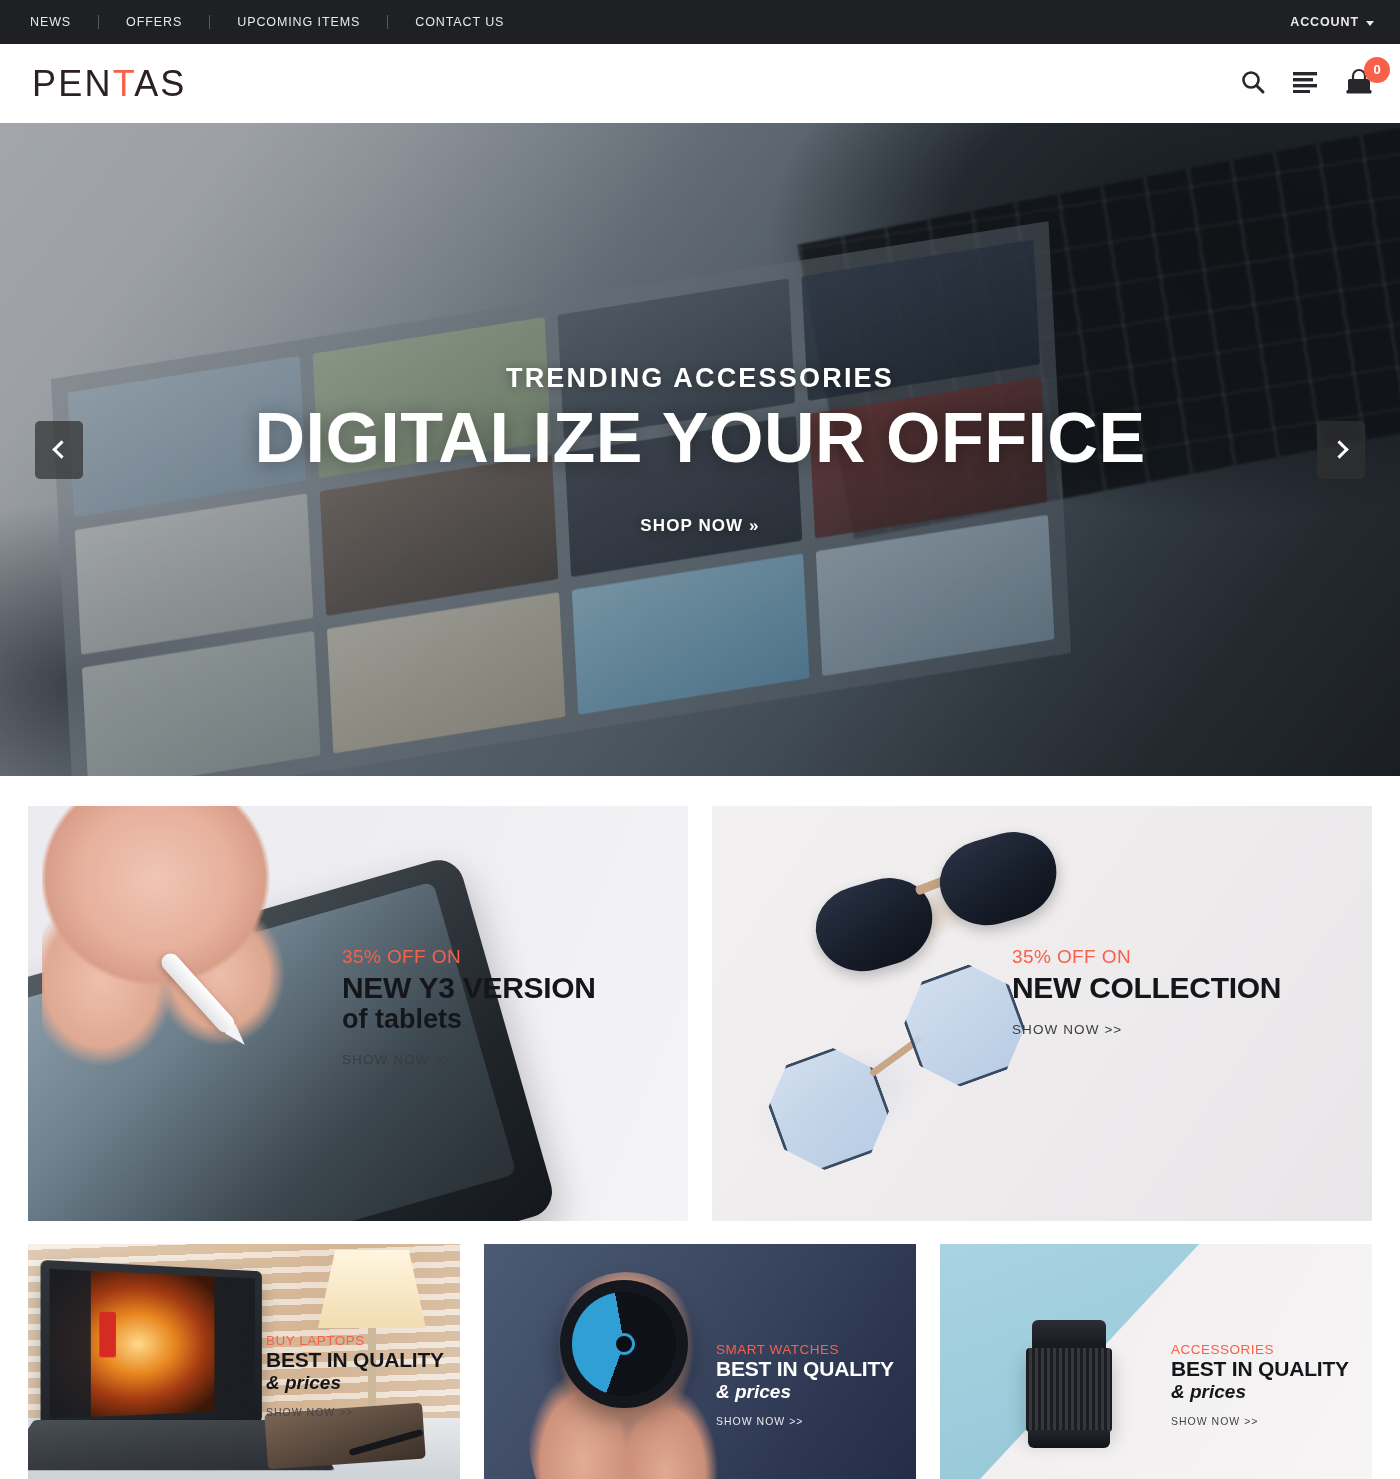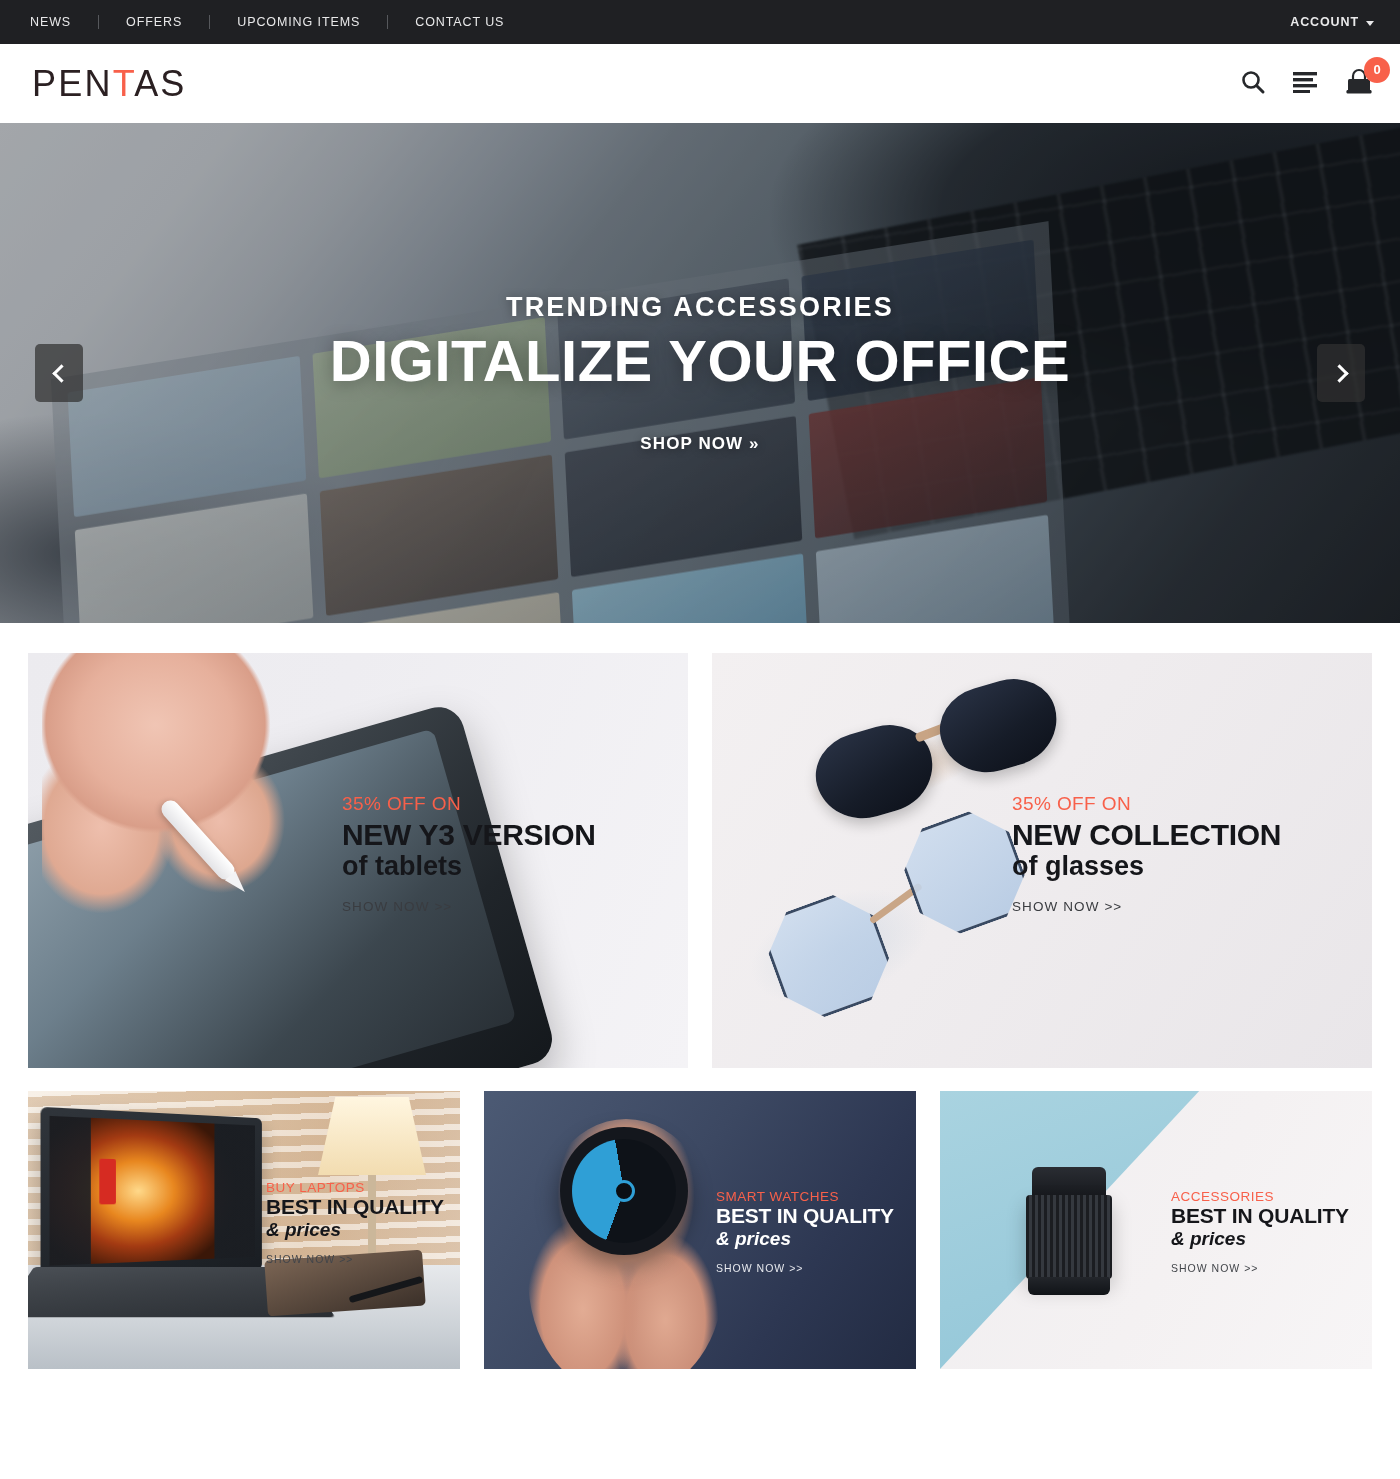--- a/index.html
+++ b/index.html
@@ -114,21 +114,21 @@
     font-size: 13px;
     font-weight: bold;
     display: flex;
     align-items: center;
     justify-content: center;
   }
 
   
   .hero {
     position: relative;
-    height: 500px;
+    height: 653px;
     overflow: hidden;
     background: #4a5157;
   }
   .hero-photo {
     position: absolute;
     inset: 0;
     background:
       
       radial-gradient(ellipse 46% 60% at 88% 18%, rgba(10,12,16,.92) 0%, rgba(14,17,22,.75) 45%, rgba(28,32,38,0) 72%),
       radial-gradient(ellipse 30% 40% at 6% 86%, rgba(30,36,44,.75) 0%, rgba(40,46,54,0) 70%),
@@ -194,21 +194,21 @@
   }
   .hero-sub {
     font-size: 27px;
     font-weight: bold;
     letter-spacing: 2.2px;
     text-transform: uppercase;
     text-shadow: 0 1px 10px rgba(0,0,0,.35);
     margin-bottom: 8px;
   }
   .hero-title {
-    font-size: 58px;
+    font-size: 70px;
     font-weight: bold;
     letter-spacing: .5px;
     line-height: 1.04;
     text-transform: uppercase;
     text-shadow: 0 2px 18px rgba(0,0,0,.35);
   }
   .hero-cta {
     margin-top: 42px;
     font-size: 17px;
     font-weight: bold;
@@ -719,21 +719,20 @@
         <div class="eg-shadow"></div>
         <div class="eyeglass">
           <div class="eg-lens l"></div>
           <div class="eg-bridge"></div>
           <div class="eg-lens r"></div>
         </div>
       </div>
       <div class="promo-text" style="left:300px; top:140px;">
         <div class="kicker">35% OFF ON</div>
         <div class="headline">NEW COLLECTION</div>
-        <div class="subline">of glasses</div>
         <div class="shownow">SHOW NOW &gt;&gt;</div>
       </div>
     </div>
 
   </div>
 
   <div class="row-small">
 
     <div class="promo promo-sm">
       <div class="art-laptop">

